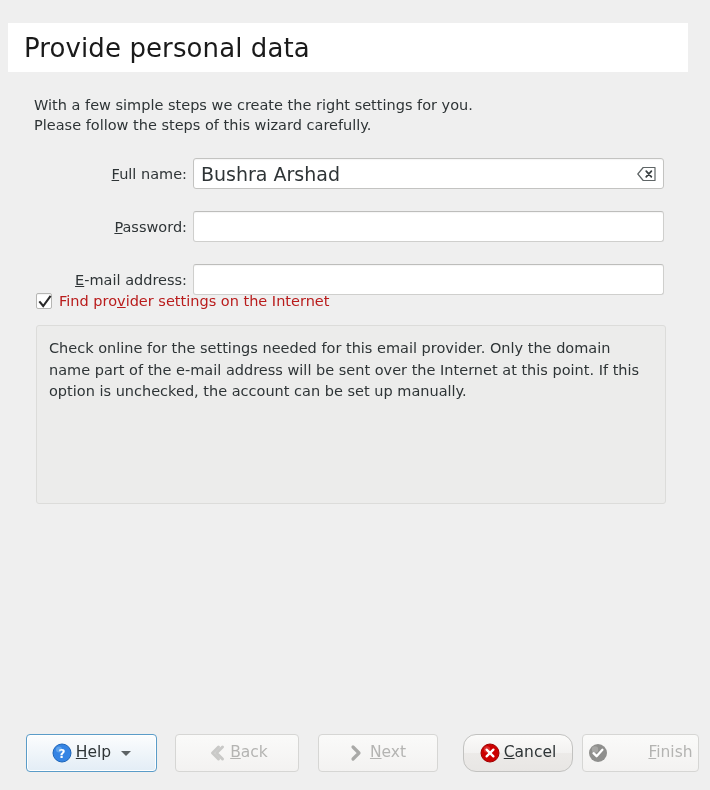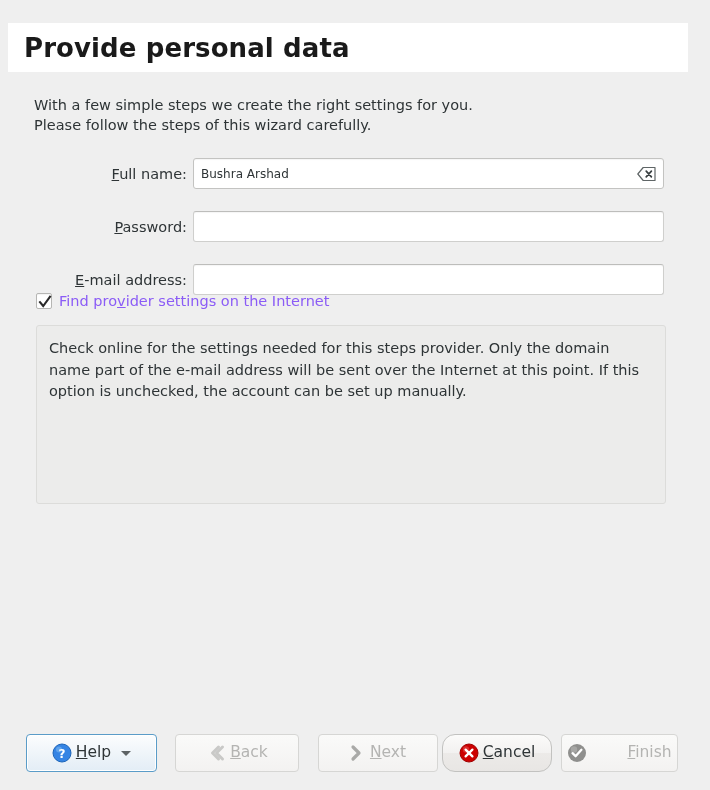--- a/index.html
+++ b/index.html
@@ -23,21 +23,21 @@
     left: 8px;
     top: 23px;
     width: 680px;
     height: 49px;
     background: #ffffff;
     display: flex;
     align-items: center;
   }
   .header-title {
     font-size: 26px;
-    font-weight: bold;
+    font-weight: normal;
     color: #1a1a1a;
     padding-left: 16px;
     letter-spacing: 0.1px;
     line-height: 1;
   }
 
   
   .intro-text {
     position: absolute;
     left: 34px;
@@ -81,21 +81,21 @@
   }
   .text-field {
     position: absolute;
     inset: 0;
     box-sizing: border-box;
     background: #ffffff;
     border: 1px solid #cfcfcd;
     border-top-color: #bdbdbb;
     border-radius: 3px;
     font-family: inherit;
-    font-size: 12px;
+    font-size: 19px;
     color: #2e3436;
     padding: 0 30px 0 7px;
     outline: none;
     box-shadow: inset 0 1px 1px rgba(0,0,0,0.045);
   }
   .text-field.filled {
     border-color: #c3c3c1;
   }
   .clear-icon {
     position: absolute;
@@ -123,21 +123,21 @@
     background: #ffffff;
     border: 1px solid #b6b6b4;
     border-radius: 2px;
     position: relative;
     flex: none;
     box-shadow: inset 0 1px 1px rgba(0,0,0,0.05);
   }
   .checkbox svg { position: absolute; left: 1px; top: 0px; }
   .check-label {
     font-size: 14.5px;
-    color: #8b5cf6;
+    color: #b91c1c;
     white-space: nowrap;
   }
 
   
   .info-frame {
     position: absolute;
     left: 36px;
     top: 325px;
     width: 630px;
     height: 179px;
@@ -192,21 +192,21 @@
   }
   .btn.help {
     border-color: #5a9cc8;
     background: linear-gradient(to bottom, #fcfdfe 0%, #eef4f9 55%, #e3edf6 100%);
     box-shadow: inset 0 0 0 1px #ffffff;
     width: 131px;
     margin-right: 18px;
     padding: 0 8px;
   }
   .btn.back { width: 124px; margin-right: 19px; }
-  .btn.next { width: 120px; margin-right: 4px; padding-left: 8px; }
+  .btn.next { width: 120px; margin-right: 25px; padding-left: 8px; }
   .btn.cancel { width: 110px; margin-right: 9px; border-radius: 13px; }
   .btn.finish { width: 117px; gap: 40px; }
 
   .btn-label { line-height: 1; }
   .btn-icon { display: inline-flex; align-items: center; flex: none; }
 
   .dropdown-arrow {
     margin-left: 6px;
     width: 0; height: 0;
     border-left: 5px solid transparent;
@@ -259,21 +259,21 @@
 <div class="check-row">
   <span class="checkbox">
     <svg width="14" height="16" viewBox="0 0 14 16">
       <path d="M2 8.2 L5.2 12 L12 2.8" fill="none" stroke="#2a2a2a" stroke-width="2.1" stroke-linecap="square" stroke-linejoin="miter"></path>
     </svg>
   </span>
   <span class="check-label"><span>Find pro</span><span class="mn">v</span><span>ider settings on the Internet</span></span>
 </div>
 
 <div class="info-frame">
-  <div class="info-text">Check online for the settings needed for this steps provider. Only the domain name part of the e-mail address will be sent over the Internet at this point. If this option is unchecked, the account can be set up manually.</div>
+  <div class="info-text">Check online for the settings needed for this email provider. Only the domain name part of the e-mail address will be sent over the Internet at this point. If this option is unchecked, the account can be set up manually.</div>
 </div>
 
 <div class="button-bar">
 
   <div class="btn help">
     <span class="btn-icon">
       <svg width="20" height="20" viewBox="0 0 20 20">
         <circle cx="10" cy="10" r="9" fill="#3584e4"></circle>
         <circle cx="10" cy="10" r="9" fill="none" stroke="#1c64b8" stroke-width="1"></circle>
         <circle cx="7" cy="6.5" r="3" fill="#76b3f0" opacity="0.65"></circle>

